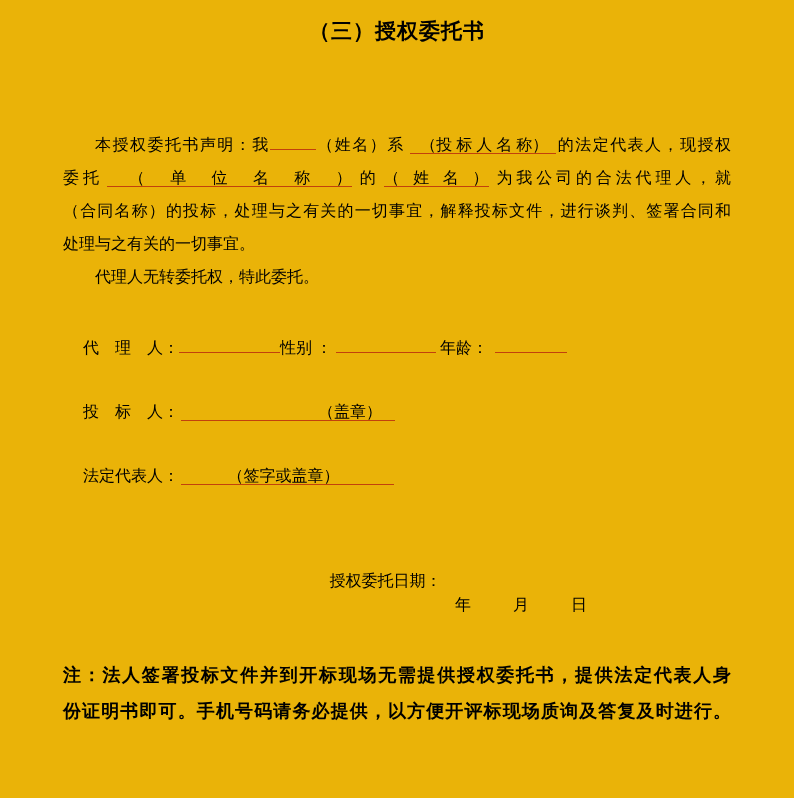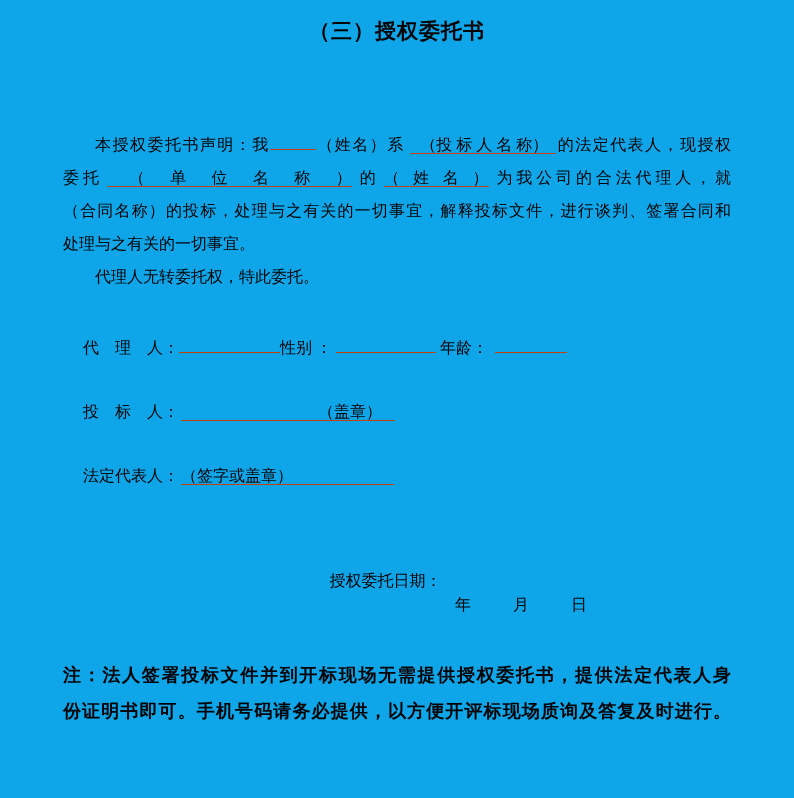--- a/index.html
+++ b/index.html
@@ -4,21 +4,21 @@
 <style>
   html, body {
     margin: 0;
     padding: 0;
     background: #ffffff;
   }
   .page {
     position: relative;
     width: 794px;
     height: 798px;
-    background: #0ea5e9;
+    background: #eab308;
     color: #000000;
     font-family: "Liberation Serif", serif;
     overflow: hidden;
   }
   .doc-title {
     padding-top: 18px;
     text-align: center;
     font-family: "Liberation Sans", sans-serif;
     font-weight: 700;
     font-size: 21px;
@@ -52,21 +52,21 @@
   .b46  { width: 46px; }
   .b101 { width: 101px; }
   .b100 { width: 100px; }
   .b72  { width: 72px; }
   .b146 { width: 146px; }
   .b180 { width: 180px; }
   .blank.bidder-name { padding: 0 8px 0 10px; }
   .blank.unit  { width: 245px; text-align: right; padding-left: 22px; }
   .blank.name2 { width: 105px; }
   .blank.seal  { width: 214px; text-align: right; padding-right: 13px; }
-  .blank.sign  { width: 213px; text-align: left; padding-right: 8px; }
+  .blank.sign  { width: 213px; text-align: center; padding-right: 8px; }
 
   .form-section { margin-top: 38px; }
   .form-line {
     margin-left: 20px;
     line-height: 34px;
     white-space: nowrap;
   }
   .form-line + .form-line { margin-top: 30px; }
   .ml4  { margin-left: 4px; }
   .ml7  { margin-left: 7px; }

